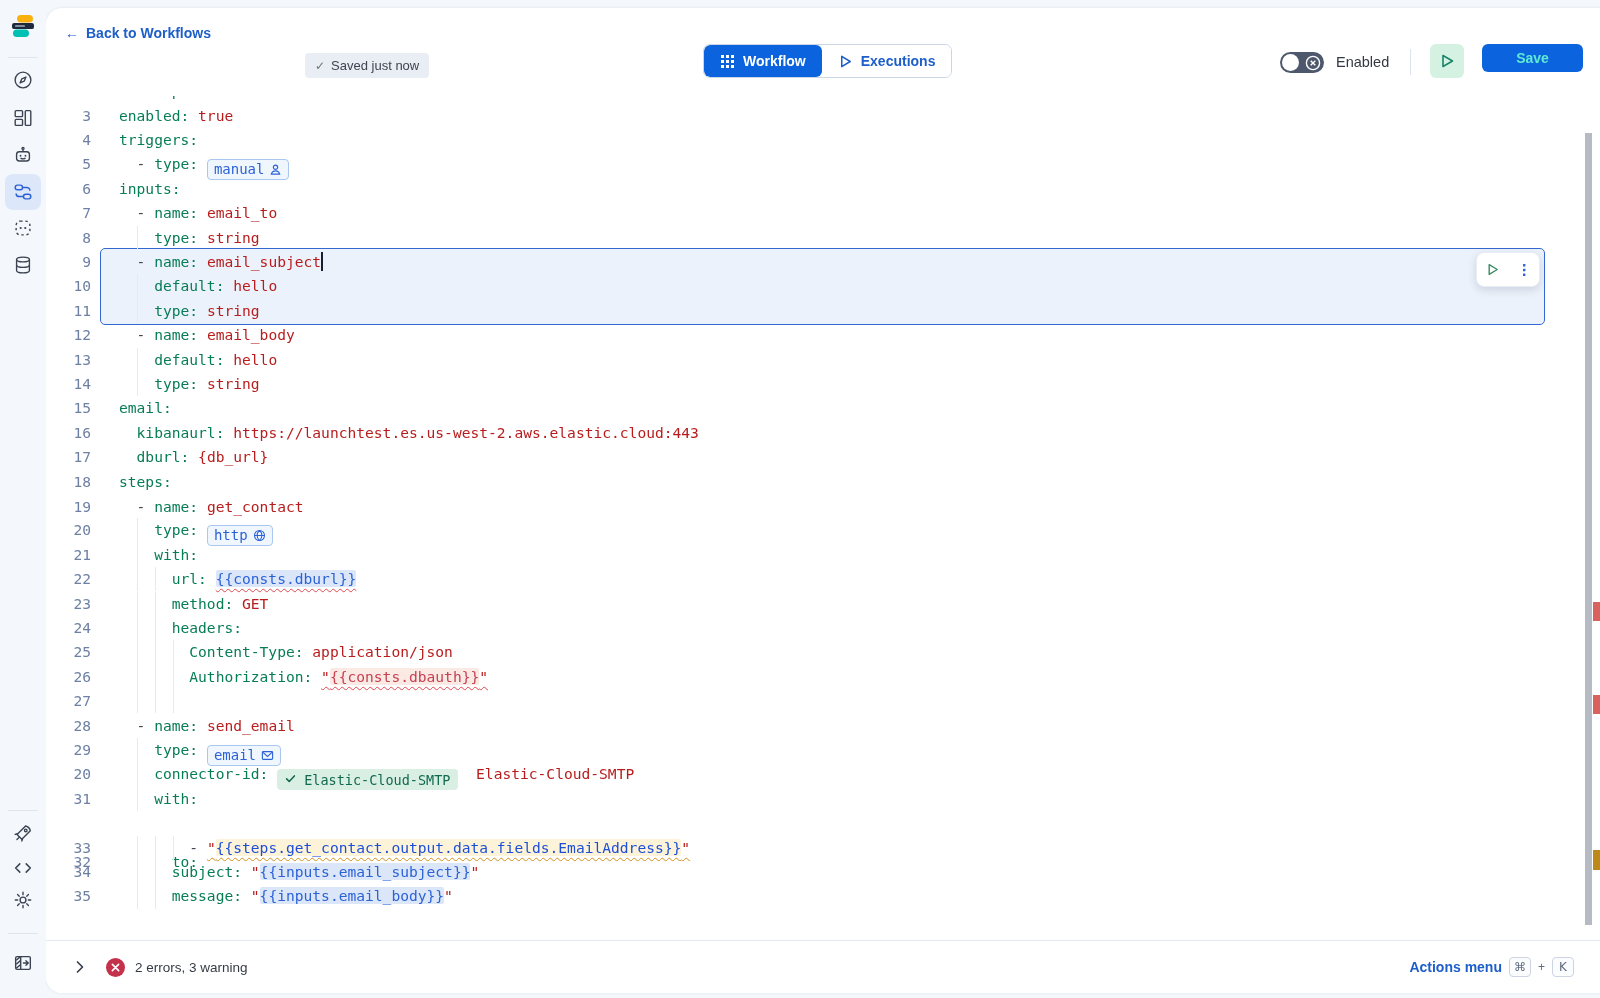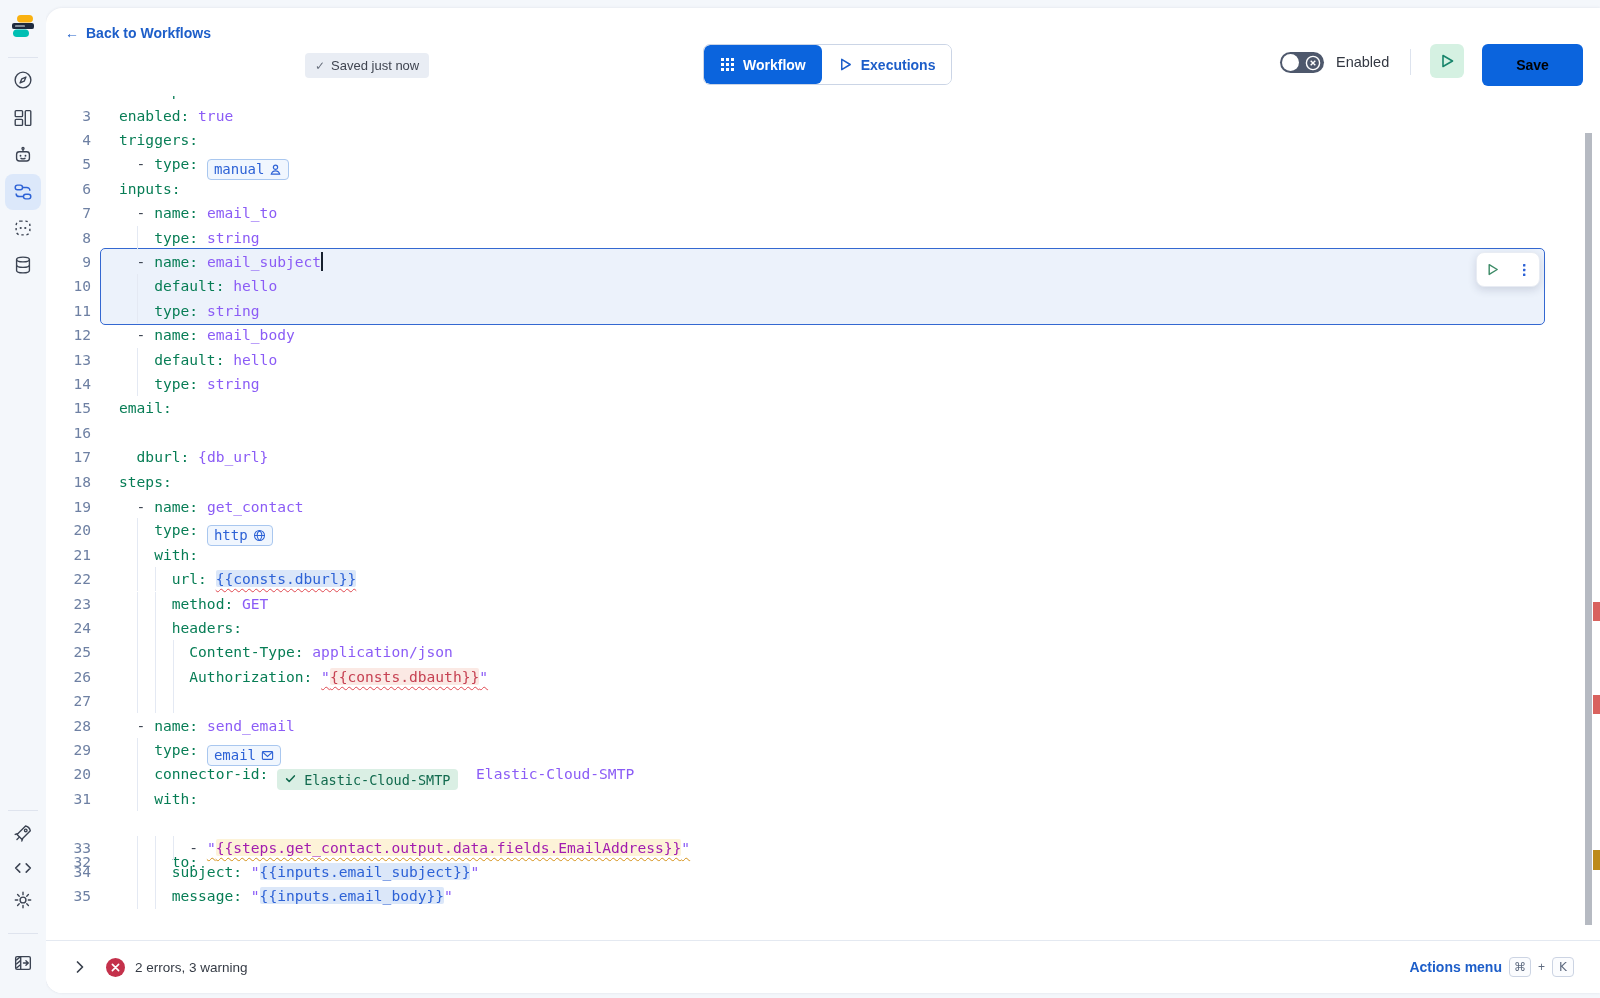--- a/index.html
+++ b/index.html
@@ -22,48 +22,48 @@
   .card { position:absolute; left:46px; top:8px; width:1554px; height:985px; background:#fff;
           border-radius:16px 0 0 16px; box-shadow:0 0 3px rgba(40,50,80,.10); }
   
   .hdr { position:absolute; left:0; top:0; width:100%; height:88px; }
   .back-link { position:absolute; left:19px; top:17px; display:flex; align-items:center; gap:7px;
                color:#1d5ec9; font-size:14px; font-weight:600; cursor:pointer; text-decoration:none; }
   .page-title { position:absolute; left:18px; top:33px; font-size:27px; font-weight:700; color:#14181f; letter-spacing:-0.3px; }
   .saved-badge { position:absolute; left:259px; top:45px; height:25px; background:#e9edf4; border-radius:4px;
                  display:flex; align-items:center; gap:6px; padding:0 10px; font-size:13px; color:#3f4450; }
   .saved-badge .chk { color:#69707d; font-size:12px; }
-  .seg { position:absolute; left:657px; top:36px; height:41px; display:flex; border:1px solid #cbd5e6;
+  .seg { position:absolute; left:657px; top:36px; height:34px; display:flex; border:1px solid #cbd5e6;
          border-radius:7px; background:#fff; overflow:hidden; }
   .seg-btn { display:flex; align-items:center; gap:8px; padding:0 16px; font-size:14px; font-weight:700;
              color:#1d5ec9; background:#fff; border:none; cursor:pointer; }
   .seg-btn.sel { background:#0b64dd; color:#fff; border-radius:6px; }
   .switch { position:absolute; left:1234px; top:44px; width:44px; height:21px; border-radius:11px;
             background:#4e586c; cursor:pointer; border:none; }
   .switch .knob { position:absolute; left:2px; top:2px; width:17px; height:17px; border-radius:50%; background:#fff; }
   .switch svg { position:absolute; right:3px; top:2.5px; width:16px; height:16px; }
   .enabled-label { position:absolute; left:1290px; top:46px; font-size:14.5px; color:#333842; }
   .hdr-divider { position:absolute; left:1364px; top:41px; width:1px; height:26px; background:#dde3ee; }
   .play-btn { position:absolute; left:1384px; top:36px; width:34px; height:34px; border-radius:6px;
               background:#d5f1e2; border:none; cursor:pointer; display:flex; align-items:center; justify-content:center; }
-  .save-btn { position:absolute; left:1436px; top:36px; width:101px; height:42px; border-radius:6px;
-              background:#0b64dd; border:none; color:#000000; font-size:14px; font-weight:700; cursor:pointer; font-family:inherit; }
+  .save-btn { position:absolute; left:1436px; top:36px; width:101px; height:28px; border-radius:6px;
+              background:#0b64dd; border:none; color:#5eead4; font-size:14px; font-weight:700; cursor:pointer; font-family:inherit; }
   
   .editor { position:absolute; left:0; top:88px; width:1554px; height:844px; overflow:hidden;
             font-family:"DejaVu Sans Mono","Liberation Mono",monospace; font-size:14.6px; }
   .cl { position:absolute; left:0; width:100%; height:25px; line-height:24.4px; white-space:pre; cursor:text; }
   .ln { position:absolute; left:0; width:45px; text-align:right; color:#6e80a3; }
   .ct { position:absolute; left:73px; }
   .ig { position:absolute; top:0; height:24.4px; width:1px; background:#e4e9f3; }
   .tk { color:#077d55; }
-  .tv { color:#8b5cf6; }
+  .tv { color:#b91c1c; }
   .tp { color:#3f4754; }
   .hb { background:#dbe7f9; color:#2d62d6; border-radius:2px; }
   .hr { background:#fbe9e4; color:#c64152; border-radius:2px; }
-  .hy { background:#fdf3d8; color:#a21caf; border-radius:2px; }
+  .hy { background:#fdf3d8; color:#1d4ed8; border-radius:2px; }
   .sqr { text-decoration:underline; text-decoration-style:wavy; text-decoration-color:#e0484f; text-decoration-thickness:1px; text-underline-offset:4px; }
   .sqo { text-decoration:underline; text-decoration-style:wavy; text-decoration-color:#d49016; text-decoration-thickness:1px; text-underline-offset:4px; }
   .badge { display:inline-flex; align-items:center; gap:5px; border:1px solid #a9c7ef; background:#f0f6fe;
            color:#2d62d6; border-radius:4px; padding:0 6px; height:21px; vertical-align:-5px; font-size:14px; cursor:pointer; }
   .badge svg { width:13px; height:13px; }
   .bgn { display:inline-flex; align-items:center; gap:6px; background:#daefe4; color:#116a4e;
          border-radius:4px; padding:0 8px; height:21px; vertical-align:-5px; font-size:13.5px; cursor:pointer; }
   .bgn svg { width:11px; height:11px; }
   .caret { display:inline-block; width:1.6px; height:19px; background:#17202e; vertical-align:-4px; }
   .step-block { position:absolute; left:54px; width:1445px; border:1.5px solid #3468d1; background:#ecf2fb;
@@ -291,21 +291,21 @@
         <div class="cl" style="top: 80.7px;"><span class="ln">6</span><span class="ct"><span class="tk">inputs:</span></span></div>
         <div class="cl" style="top: 105.1px;"><span class="ln">7</span><span class="ct"><span class="tp">  - </span><span class="tk">name: </span><span class="tv">email_to</span></span></div>
         <div class="cl" style="top: 129.5px;"><span class="ln">8</span><span class="ig" style="left: 91px;"></span><span class="ct"><span class="tp">    </span><span class="tk">type: </span><span class="tv">string</span></span></div>
         <div class="cl" style="top: 153.9px;"><span class="ln">9</span><span class="ct"><span class="tp">  - </span><span class="tk">name: </span><span class="tv">email_subject</span><span class="caret"></span></span></div>
         <div class="cl" style="top: 178.3px;"><span class="ln">10</span><span class="ig" style="left: 91px;"></span><span class="ct"><span class="tp">    </span><span class="tk">default: </span><span class="tv">hello</span></span></div>
         <div class="cl" style="top: 202.7px;"><span class="ln">11</span><span class="ig" style="left: 91px;"></span><span class="ct"><span class="tp">    </span><span class="tk">type: </span><span class="tv">string</span></span></div>
         <div class="cl" style="top: 227.1px;"><span class="ln">12</span><span class="ct"><span class="tp">  - </span><span class="tk">name: </span><span class="tv">email_body</span></span></div>
         <div class="cl" style="top: 251.5px;"><span class="ln">13</span><span class="ig" style="left: 91px;"></span><span class="ct"><span class="tp">    </span><span class="tk">default: </span><span class="tv">hello</span></span></div>
         <div class="cl" style="top: 275.9px;"><span class="ln">14</span><span class="ig" style="left: 91px;"></span><span class="ct"><span class="tp">    </span><span class="tk">type: </span><span class="tv">string</span></span></div>
         <div class="cl" style="top: 300.3px;"><span class="ln">15</span><span class="ct"><span class="tk">email:</span></span></div>
-        <div class="cl" style="top: 324.7px;"><span class="ln">16</span></div>
+        <div class="cl" style="top: 324.7px;"><span class="ln">16</span><span class="ct"><span class="tp">  </span><span class="tk">kibanaurl: </span><span class="tv">https://launchtest.es.us-west-2.aws.elastic.cloud:443</span></span></div>
         <div class="cl" style="top: 349.1px;"><span class="ln">17</span><span class="ct"><span class="tp">  </span><span class="tk">dburl: </span><span class="tv">{db_url}</span></span></div>
         <div class="cl" style="top: 373.5px;"><span class="ln">18</span><span class="ct"><span class="tk">steps:</span></span></div>
         <div class="cl" style="top: 399px;"><span class="ln">19</span><span class="ct"><span class="tp">  - </span><span class="tk">name: </span><span class="tv">get_contact</span></span></div>
         <div class="cl" style="top: 422.3px;"><span class="ln">20</span><span class="ig" style="left: 91px;"></span><span class="ct"><span class="tp">    </span><span class="tk">type: </span><span class="badge"><span>http</span><span style="display:flex;width:13px;height:13px"><svg viewBox="0 0 14 14" fill="none" stroke="#2d62d6" stroke-width="1.1">
                   <circle cx="7" cy="7" r="5.4"></circle>
                   <path d="M1.6 7h10.8M7 1.6c-3.4 3.2-3.4 7.6 0 10.8M7 1.6c3.4 3.2 3.4 7.6 0 10.8"></path>
                 </svg></span></span></span></div>
         <div class="cl" style="top: 446.7px;"><span class="ln">21</span><span class="ig" style="left: 91px;"></span><span class="ct"><span class="tp">    </span><span class="tk">with:</span></span></div>
         <div class="cl" style="top: 471.1px;"><span class="ln">22</span><span class="ig" style="left: 91px;"></span><span class="ig" style="left: 109px;"></span><span class="ct"><span class="tp">      </span><span class="tk">url: </span><span class="hb sqr">{{consts.dburl}}</span></span></div>
         <div class="cl" style="top: 495.5px;"><span class="ln">23</span><span class="ig" style="left: 91px;"></span><span class="ig" style="left: 109px;"></span><span class="ct"><span class="tp">      </span><span class="tk">method: </span><span class="tv">GET</span></span></div>

